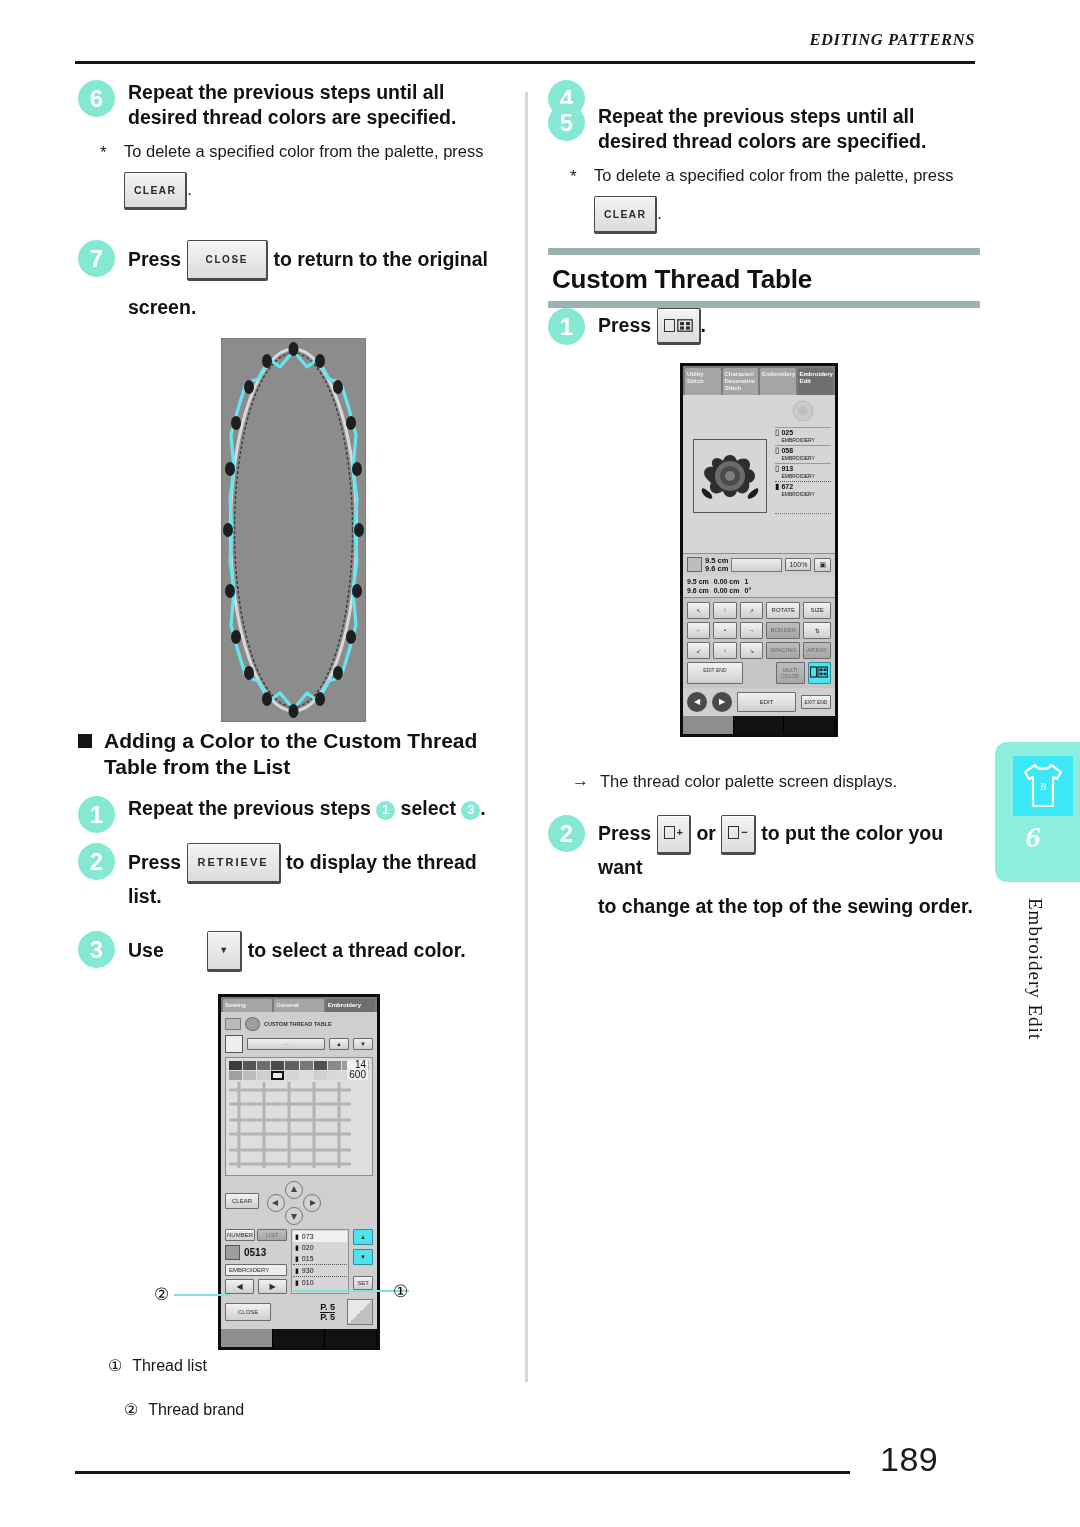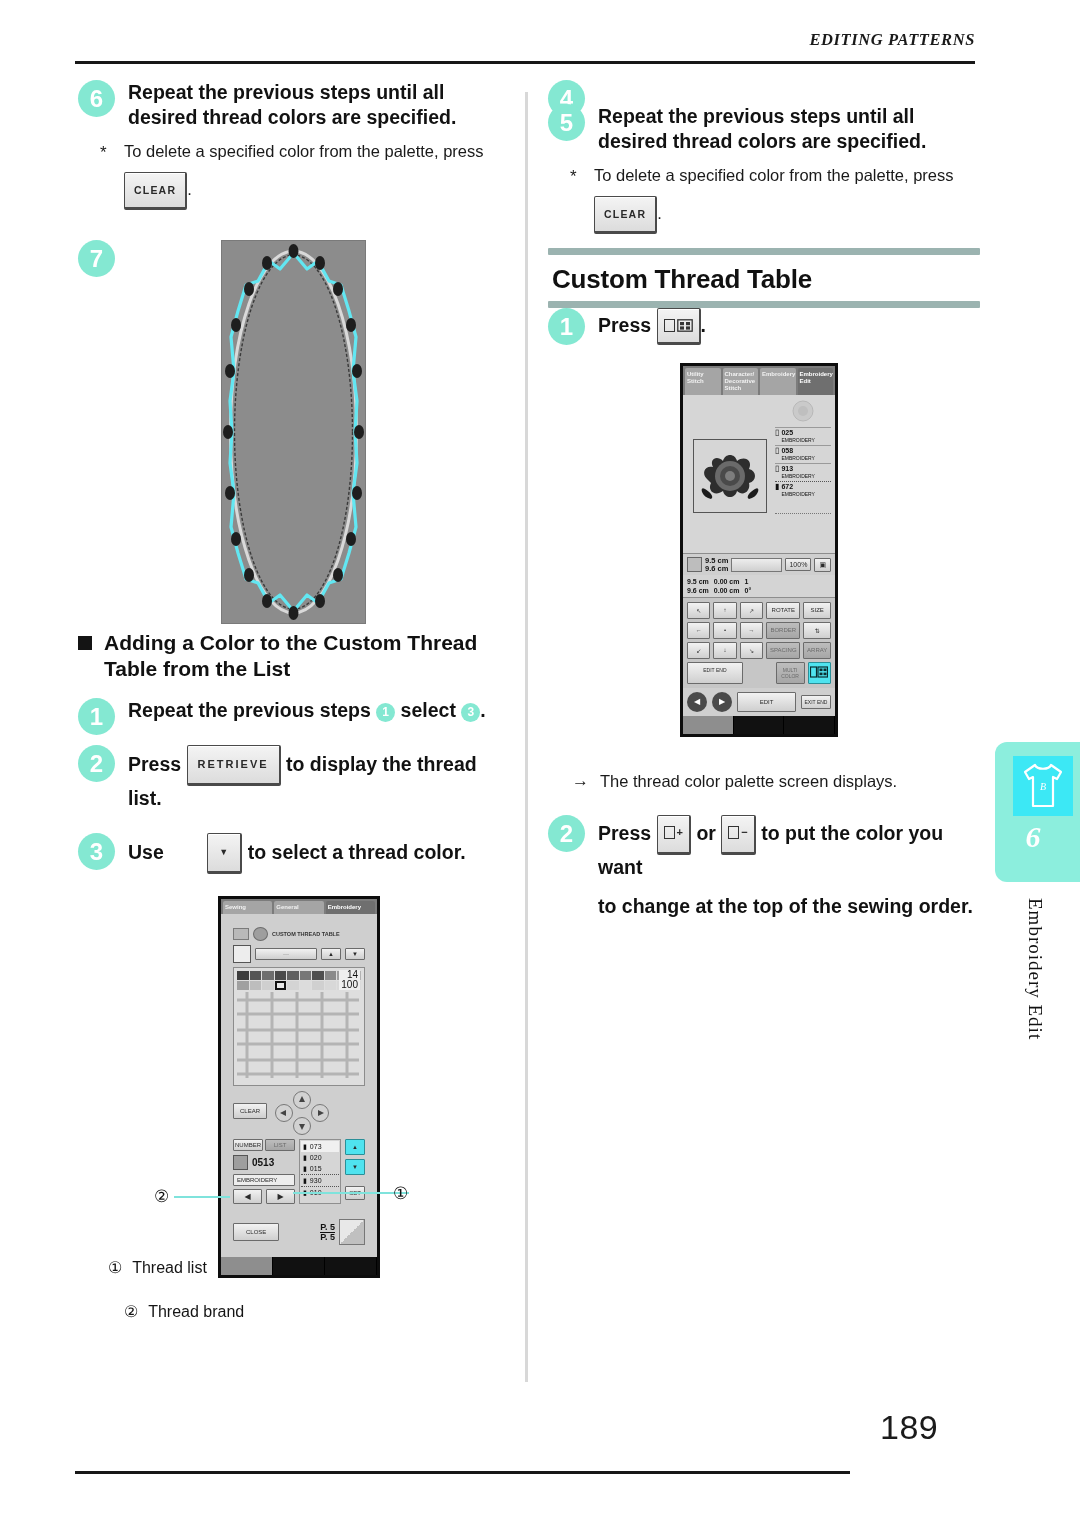--- a/index.html
+++ b/index.html
@@ -11,21 +11,21 @@
 
   
   .runhead{
     position:absolute;left:0;top:30px;width:975px;text-align:right;
     font-family:"Liberation Serif",serif;font-style:italic;font-weight:bold;
     font-size:16.5px;letter-spacing:.6px;color:#1a1a1a;
   }
   .headrule{position:absolute;left:75px;top:61px;width:900px;height:3px;background:#171717;}
   .footrule{position:absolute;left:75px;top:1471px;width:775px;height:3px;background:#171717;}
   .pagenum{
-    position:absolute;left:880px;top:1408px;font-family:"Liberation Sans",sans-serif;
+    position:absolute;left:880px;top:1440px;font-family:"Liberation Sans",sans-serif;
     font-size:34px;font-weight:400;color:#1b1b1b;letter-spacing:.5px;
   }
 
   
   .colL{position:absolute;left:78px;top:80px;width:430px;}
   .colR{position:absolute;left:548px;top:80px;width:432px;}
   .vdiv{position:absolute;left:525px;top:92px;width:3px;height:1290px;background:#d8d8d8;}
 
   
   .step{position:relative;margin-bottom:6px;}
@@ -99,21 +99,21 @@
   
   .lcd{position:relative;background:#0d0d0d;padding:3px;}
   .lcd-inner{background:#c9c9c9;position:relative;}
   .tabrow{display:flex;gap:2px;background:#7c7c7c;padding:2px 2px 0 2px;}
   .tab{
     flex:1;background:#a5a5a5;color:#f2f2f2;font-size:6px;line-height:7px;
     padding:3px 2px;font-family:"Liberation Sans",sans-serif;font-weight:bold;
     border-radius:2px 2px 0 0;overflow:hidden;
   }
   .tab.active{background:#6f6f6f;color:#fff;}
-  .lcdbody{background:#cfcfcf;padding:12px;}
+  .lcdbody{background:#cfcfcf;padding:4px;}
   .btn{
     background:linear-gradient(#f2f2f2,#cfcfcf);border:1px solid #6b6b6b;
     font-size:6px;color:#2b2b2b;text-align:center;font-family:"Liberation Sans",sans-serif;
     padding:2px 1px;border-radius:1px;
   }
   .btn.dim{background:linear-gradient(#bdbdbd,#a6a6a6);color:#6b6b6b;}
   .btn.cyan{background:#4fe3ef;border-color:#2a8f98;}
   .swatchgrid{display:grid;grid-template-columns:repeat(10,1fr);gap:1px;}
   .swatch{height:9px;}
   .navbar{display:flex;background:#111;}
@@ -165,20 +165,26 @@
         <span class="ast">*</span>
         <span>To delete a specified color from the palette, press</span>
         <div style="margin-top:9px;">
           <span class="key clear">CLEAR</span><span>.</span>
         </div>
       </div>
     </div>
 
     <div class="step" style="margin-top:30px;">
       <div class="circ">7</div>
+      <div class="steptxt">
+        <span>Press</span>
+        <span class="key close">CLOSE</span>
+        <span>to return to the original</span>
+        <div style="margin-top:14px;">screen.</div>
+      </div>
     </div>
 
     <div class="ovalfig">
       <svg viewBox="0 0 143 382" width="143" height="382">
         <ellipse cx="71.5" cy="191" rx="63" ry="181" fill="none" stroke="#d9d9d9" stroke-width="3"></ellipse>
         <ellipse cx="71.5" cy="191" rx="59" ry="177" fill="none" stroke="#3a3a3a" stroke-width="1.4" stroke-dasharray="3 2"></ellipse>
         <path d="M71.5 12 L58 28 L47 20 L36 40 L24 44 L16 70 L9 96 L12 130 L8 160 L10 191 L8 222 L12 252 L9 286 L16 312 L24 338 L36 342 L47 362 L58 354 L71.5 370 L85 354 L96 362 L107 342 L119 338 L127 312 L134 286 L131 252 L135 222 L133 191 L135 160 L131 130 L134 96 L127 70 L119 44 L107 40 L96 20 L85 28 Z" fill="none" stroke="#62e7f2" stroke-width="3.2" stroke-linejoin="round"></path>
         <g fill="#1e1e1e">
           <ellipse cx="71.5" cy="10" rx="5" ry="7"></ellipse>
             <ellipse cx="45" cy="22" rx="5" ry="7"></ellipse>
@@ -297,21 +303,21 @@
                     <line x1="10" y1="0" x2="10" y2="86"></line>
                       <line x1="35" y1="0" x2="35" y2="86"></line>
                     <line x1="60" y1="0" x2="60" y2="86"></line>
                       <line x1="85" y1="0" x2="85" y2="86"></line>
                     <line x1="110" y1="0" x2="110" y2="86"></line>
                   </g>
                 </svg>
               </div>
               <div style="position:absolute;right:4px;top:2px;text-align:right;font-family:'Liberation Sans',sans-serif;color:#111;background:#efefef;padding:0 2px;">
                 <div style="font-size:10px;line-height:10px;">14</div>
-                <div style="font-size:10px;line-height:10px;">100</div>
+                <div style="font-size:10px;line-height:10px;">600</div>
               </div>
             </div>
 
             <div style="display:flex;align-items:flex-start;gap:6px;margin-top:5px;">
               <span class="btn" style="padding:4px 6px;margin-top:12px;">CLEAR</span>
               <span style="position:relative;width:58px;height:44px;">
                 <svg width="58" height="44" viewBox="0 0 58 44">
                   <circle cx="29" cy="9" r="8.5" fill="#d2d2d2" stroke="#777"></circle>
                     <polygon points="29,5 32,11 26,11" fill="#444"></polygon>
                   <circle cx="29" cy="35" r="8.5" fill="#d2d2d2" stroke="#777"></circle>
@@ -362,21 +368,21 @@
                     <span>010</span>
                   </div>
               </div>
               <div style="width:20px;">
                 <div class="btn cyan" style="padding:4px 0;">▲</div>
                 <div class="btn cyan" style="padding:4px 0;margin-top:4px;">▼</div>
                 <div class="btn" style="padding:3px 0;margin-top:11px;">SET</div>
               </div>
             </div>
 
-            <div style="display:flex;align-items:center;gap:4px;margin-top:15px;">
+            <div style="display:flex;align-items:center;gap:12px;margin-top:5px;">
               <span class="btn" style="padding:5px 12px;">CLOSE</span>
               <span style="flex:1;"></span>
               <span style="font-size:9px;font-weight:bold;text-align:center;line-height:9px;">
                 <span style="border-bottom:1px solid #111;display:block;">P. 5</span>
                 <span style="display:block;">P. 5</span>
               </span>
               <span style="width:24px;height:24px;background:linear-gradient(135deg,#e8e8e8 50%,#c0c0c0 50%);border:1px solid #777;"></span>
             </div>
           </div>
           <div class="navbar">

